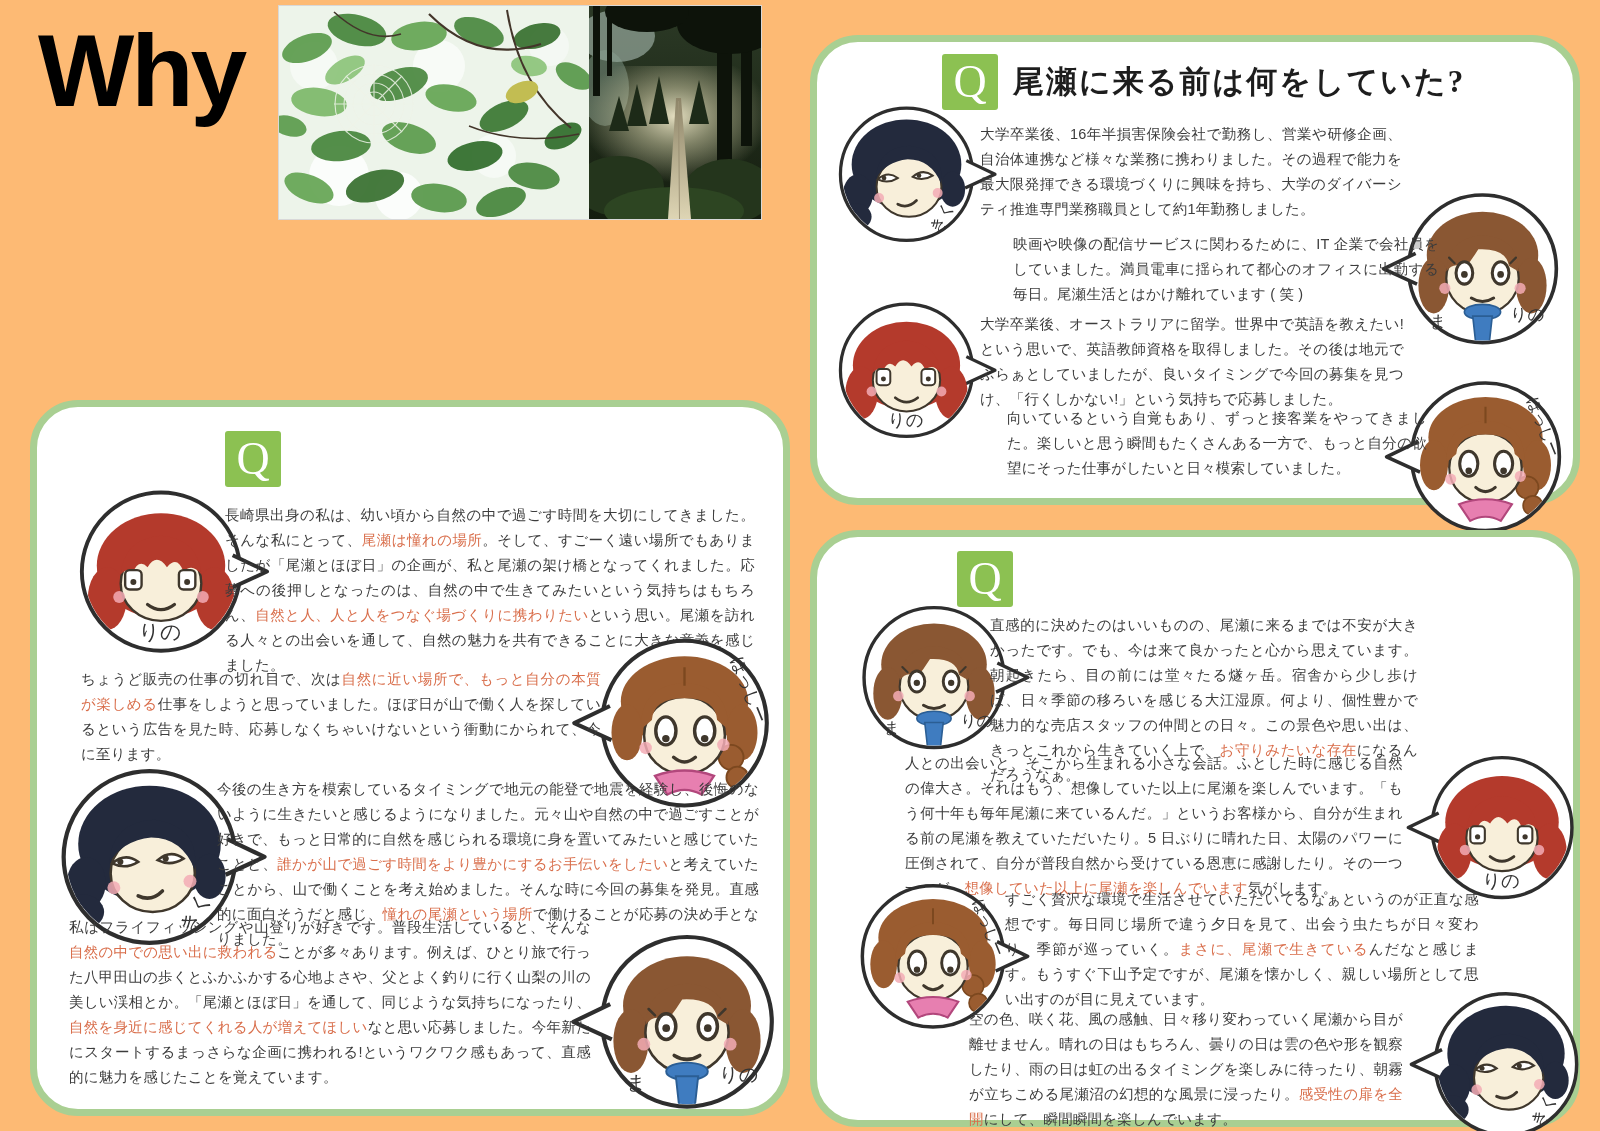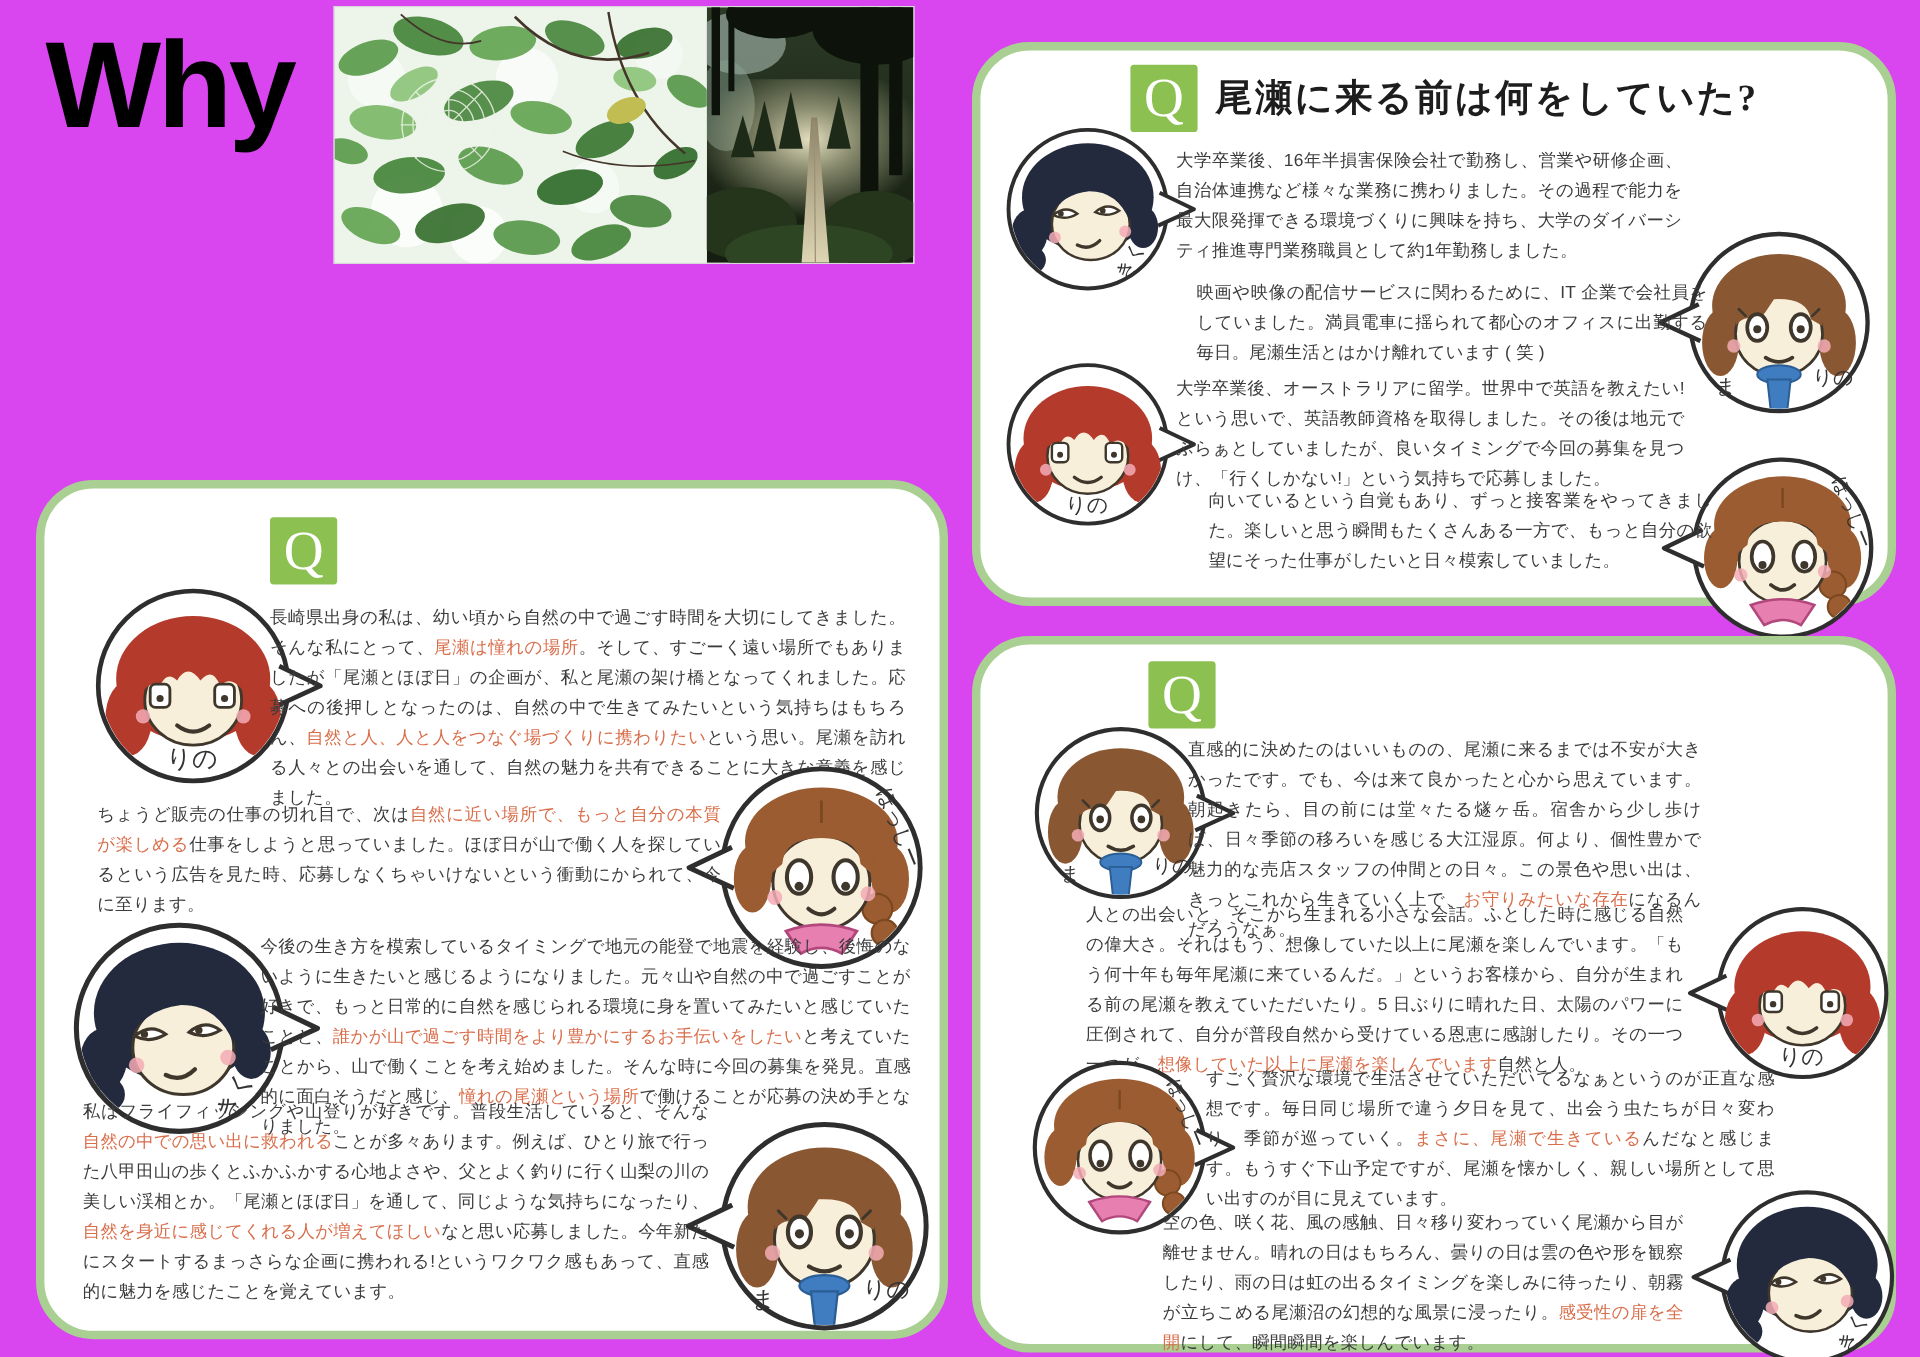--- a/index.html
+++ b/index.html
@@ -1,21 +1,21 @@
 <!DOCTYPE html>
 <html><head>
 <meta charset="utf-8">
 <style>
   :root{
     --serif:"Liberation Serif","DejaVu Serif",serif;
     --sans:"Liberation Sans","DejaVu Sans",sans-serif;
   }
   *{margin:0;padding:0;box-sizing:border-box}
   body{background:#fff;font-family:var(--sans)}
-  .page{position:relative;width:1600px;height:1131px;background:#d946ef;overflow:hidden}
+  .page{position:relative;width:1600px;height:1131px;background:#fdba74;overflow:hidden}
 
   
   .title{position:absolute;left:38px;top:22px;font-family:var(--sans);font-weight:bold;color:#000;line-height:.98;letter-spacing:-3px}
   .title .t1{display:block;font-size:102px}
   .title .t2{display:block;font-size:86px;letter-spacing:0}
   .photos{position:absolute;left:278px;top:5px;display:flex;border:1px solid #d8d8d8;background:#eee}
   .photos svg{display:block}
   .intro{position:absolute;left:40px;top:248px;width:730px;font-family:var(--serif);font-weight:700;font-size:21px;line-height:37px;color:#111;letter-spacing:.5px}
 
   
@@ -44,21 +44,21 @@
   #sec0 .e0-0 .speech{left:188px;top:96px;width:530px}
   #sec0 .e0-1 .speech{left:44px;top:260px;width:520px}
   #sec0 .e0-1 .avatar{left:531px;top:226px;width:233px}
   #sec0 .e0-2 .avatar{left:-9px;top:356px;width:243px}
   #sec0 .e0-2 .speech{left:180px;top:370px;width:542px}
   #sec0 .e0-3 .speech{left:32px;top:508px;width:522px}
   #sec0 .e0-3 .avatar{left:530px;top:522px;width:240px}
   
   #sec1 .e1-0 .avatar{left:-4px;top:60px;width:187px}
   #sec1 .e1-0 .speech{left:163px;top:80px;width:422px}
-  #sec1 .e1-1 .speech{left:180px;top:190px;width:426px}
+  #sec1 .e1-1 .speech{left:196px;top:190px;width:426px}
   #sec1 .e1-1 .avatar{left:561px;top:146px;width:209px}
   #sec1 .e1-2 .avatar{left:-4px;top:256px;width:187px}
   #sec1 .e1-2 .speech{left:163px;top:270px;width:424px}
   #sec1 .e1-3 .speech{left:190px;top:364px;width:420px}
   #sec1 .e1-3 .avatar{left:564px;top:334px;width:209px}
   
   #sec2 .e2-0 .avatar{left:18px;top:64px;width:198px}
   #sec2 .e2-0 .speech{left:173px;top:76px;width:428px}
   #sec2 .e2-1 .speech{left:88px;top:214px;width:498px}
   #sec2 .e2-1 .avatar{left:586px;top:214px;width:198px}
@@ -437,21 +437,21 @@
     <rect x="51" y="57" width="11" height="13" rx="3" fill="#fff" stroke="#3f372c" stroke-width="1.6"></rect>
     <rect x="87" y="57" width="11" height="13" rx="3" fill="#fff" stroke="#3f372c" stroke-width="1.6"></rect>
     <circle cx="56.5" cy="65" r="2" fill="#3f372c"></circle>
                 <circle cx="92.5" cy="65" r="2" fill="#3f372c"></circle>
     <circle cx="47" cy="75" r="4" fill="#f3abb5" opacity=".85"></circle>
                 <circle cx="103" cy="75" r="4" fill="#f3abb5" opacity=".85"></circle>
     <path d="M66 80 Q75 87 84 80" fill="none" stroke="#3f372c" stroke-width="2.2" stroke-linecap="round"></path>
               </g>
               <text x="60" y="103" font-size="14" fill="#333" font-family="sans-serif">りの</text>
             </svg>
-          </div><div class="speech"><span>人との出会いと、そこから生まれる小さな会話。ふとした時に感じる自然の偉大さ。それはもう、想像していた以上に尾瀬を楽しんでいます。「もう何十年も毎年尾瀬に来ているんだ。」というお客様から、自分が生まれる前の尾瀬を教えていただいたり。5 日ぶりに晴れた日、太陽のパワーに圧倒されて、自分が普段自然から受けている恩恵に感謝したり。その一つ一つが、</span><span class="hl">想像していた以上に尾瀬を楽しんでいます</span><span>自然と人。</span></div></div><div class="entry e2-2"><div class="avatar">
+          </div><div class="speech"><span>人との出会いと、そこから生まれる小さな会話。ふとした時に感じる自然の偉大さ。それはもう、想像していた以上に尾瀬を楽しんでいます。「もう何十年も毎年尾瀬に来ているんだ。」というお客様から、自分が生まれる前の尾瀬を教えていただいたり。5 日ぶりに晴れた日、太陽のパワーに圧倒されて、自分が普段自然から受けている恩恵に感謝したり。その一つ一つが、</span><span class="hl">想像していた以上に尾瀬を楽しんでいます</span><span>気がします。</span></div></div><div class="entry e2-2"><div class="avatar">
             <svg viewBox="0 0 150 120" xmlns="http://www.w3.org/2000/svg">
     <circle cx="75" cy="58" r="53" fill="#fff" stroke="#2e2e2e" stroke-width="2.6"></circle>
               <path d="M123 47 L146 58 L122 69" fill="#fff" stroke="#2e2e2e" stroke-width="2.6" stroke-linejoin="round"></path>
     <clipPath id="clip11">
                 <circle cx="75" cy="58" r="51.5"></circle>
               </clipPath>
     <g clip-path="url(#clip11)">
                 <ellipse cx="75" cy="44" rx="41" ry="29" fill="#9a5c30"></ellipse>
     <ellipse cx="38" cy="64" rx="10" ry="18" fill="#9a5c30"></ellipse>
                 <ellipse cx="112" cy="64" rx="10" ry="18" fill="#9a5c30"></ellipse>

